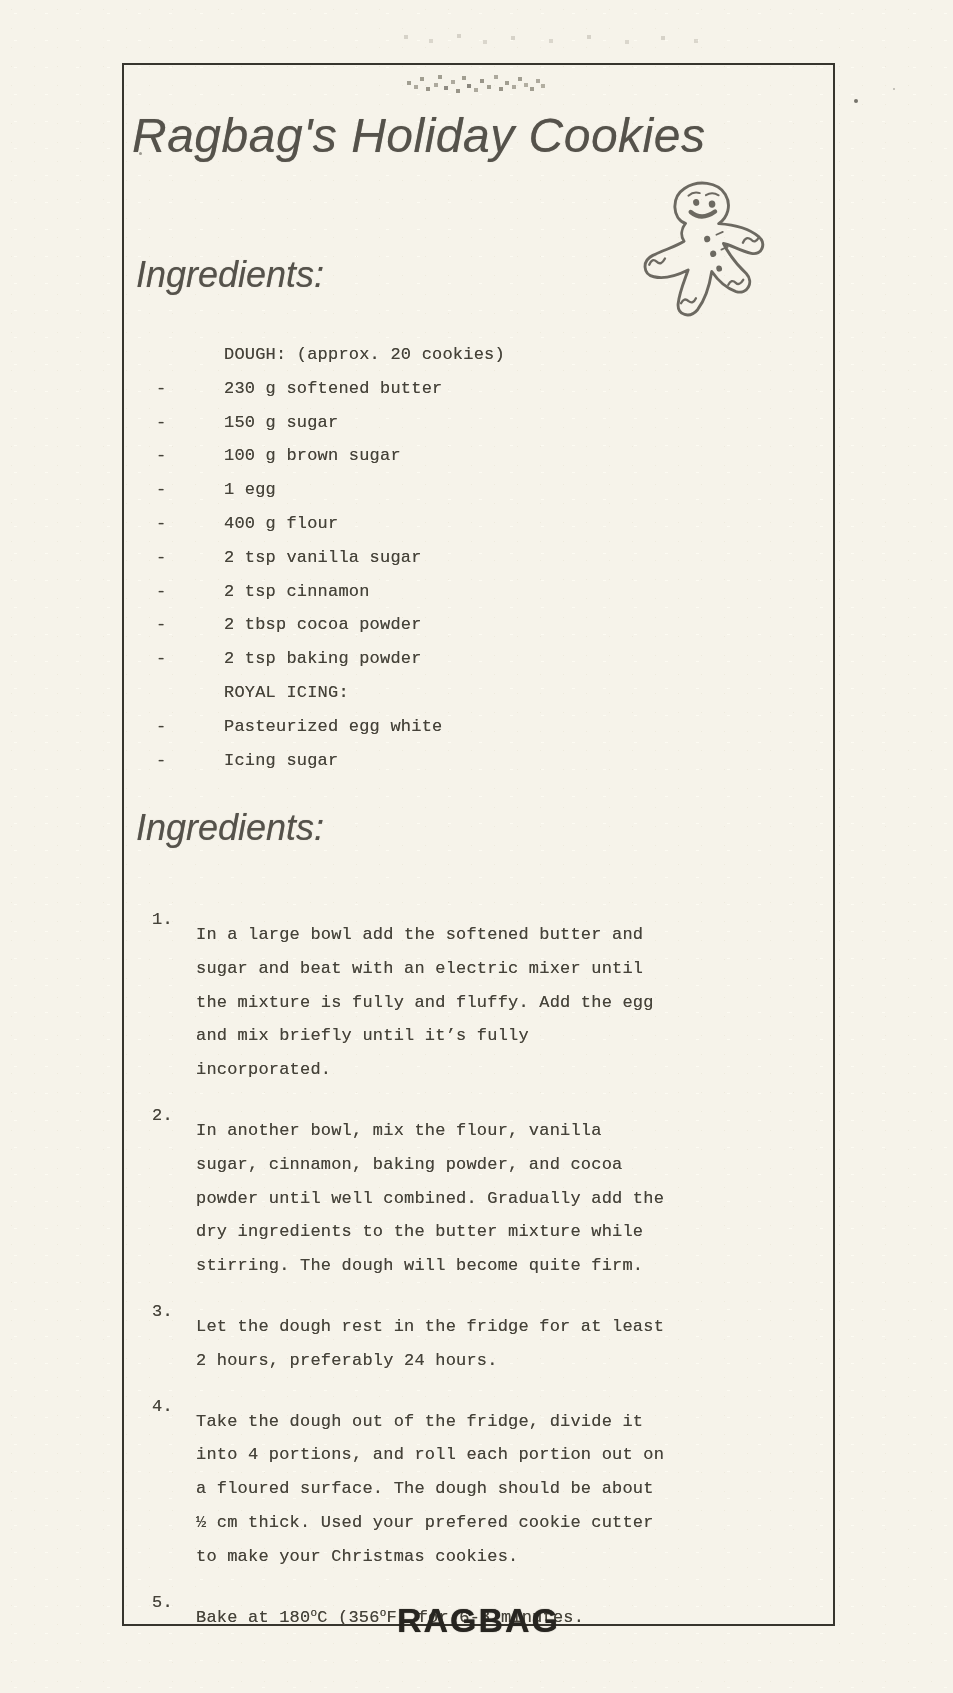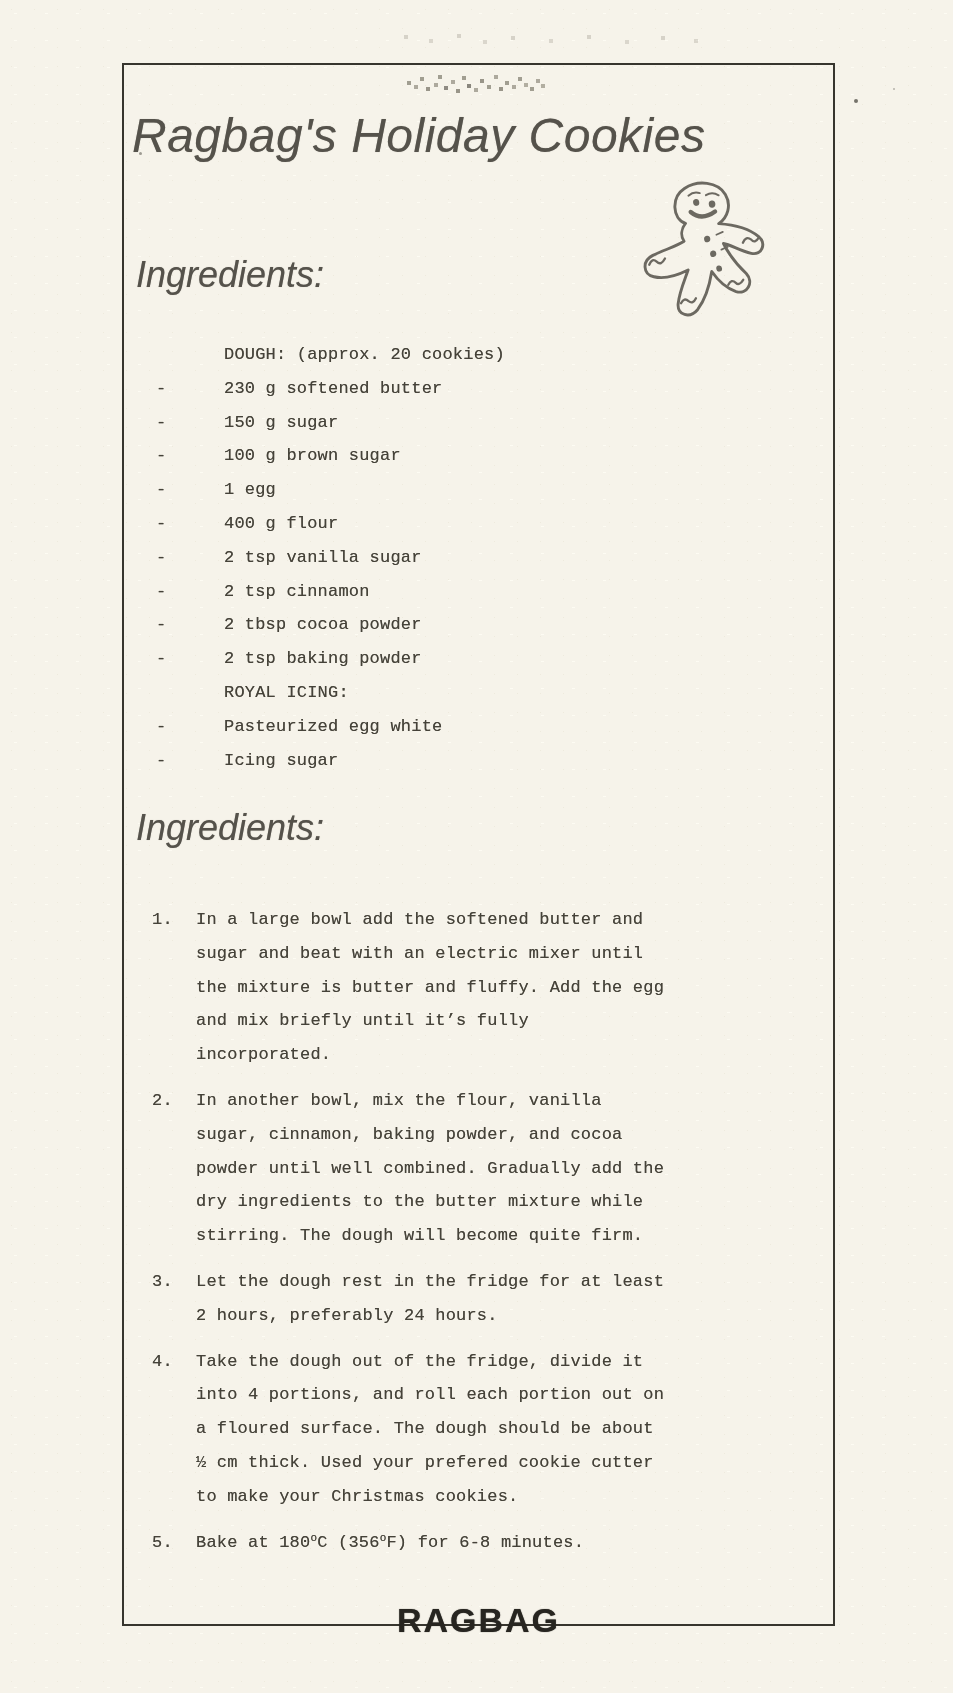--- a/index.html
+++ b/index.html
@@ -134,21 +134,21 @@
   .step {
     display: flex;
     margin-bottom: 12px;
   }
   .step-num {
     width: 46px;
     padding-left: 2px;
     box-sizing: border-box;
     line-height: 33.8px;
   }
-  .step-lines { line-height: 33.8px; }
+  .step-lines { line-height: 33.8px; margin-top: 15px; }
   .step-line { white-space: pre; }
   .sup {
     font-size: 11px;
     position: relative;
     top: -6px;
   }
 
   
   #gingerbread {
     position: absolute;
@@ -285,21 +285,21 @@
 
 <div class="script" id="instructions-heading">Ingredients:</div>
 
 <div class="instructions tw">
 
   <div class="step">
     <span class="step-num">1.</span>
     <div class="step-lines">
       <div class="step-line">In a large bowl add the softened butter and</div>
       <div class="step-line">sugar and beat with an electric mixer until</div>
-      <div class="step-line">the mixture is butter and fluffy. Add the egg</div>
+      <div class="step-line">the mixture is fully and fluffy. Add the egg</div>
       <div class="step-line">and mix briefly until it’s fully</div>
       <div class="step-line">incorporated.</div>
     </div>
   </div>
 
   <div class="step">
     <span class="step-num">2.</span>
     <div class="step-lines">
       <div class="step-line">In another bowl, mix the flour, vanilla</div>
       <div class="step-line">sugar, cinnamon, baking powder, and cocoa</div>

